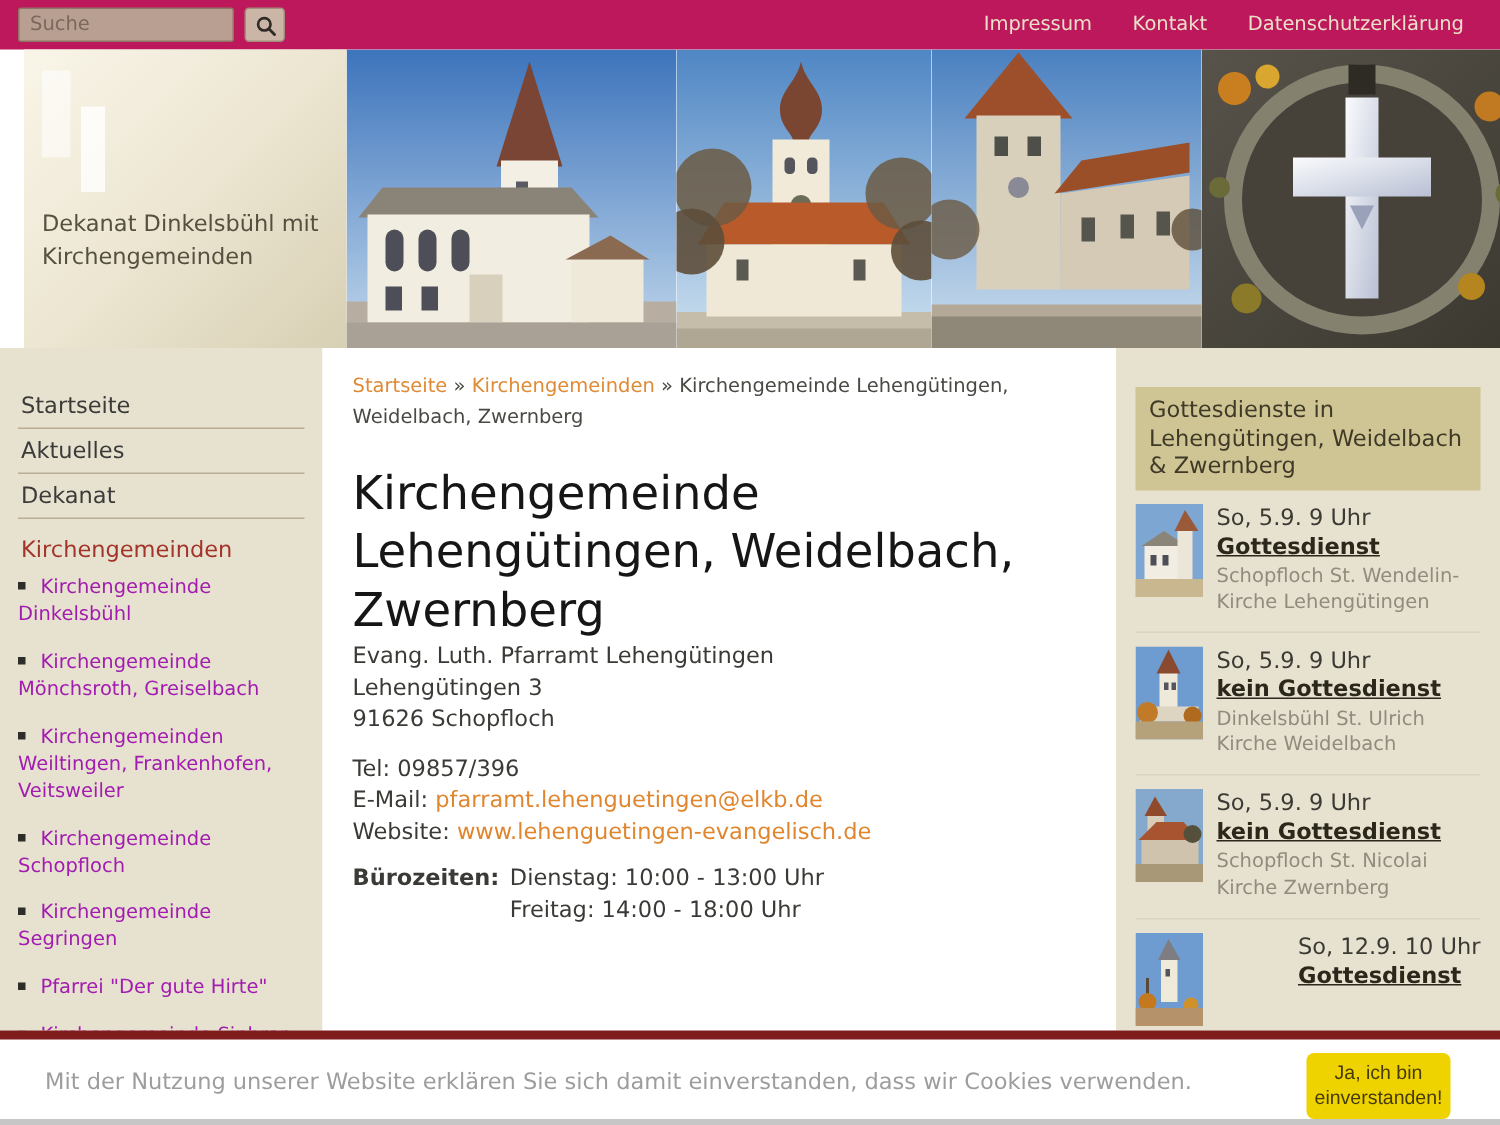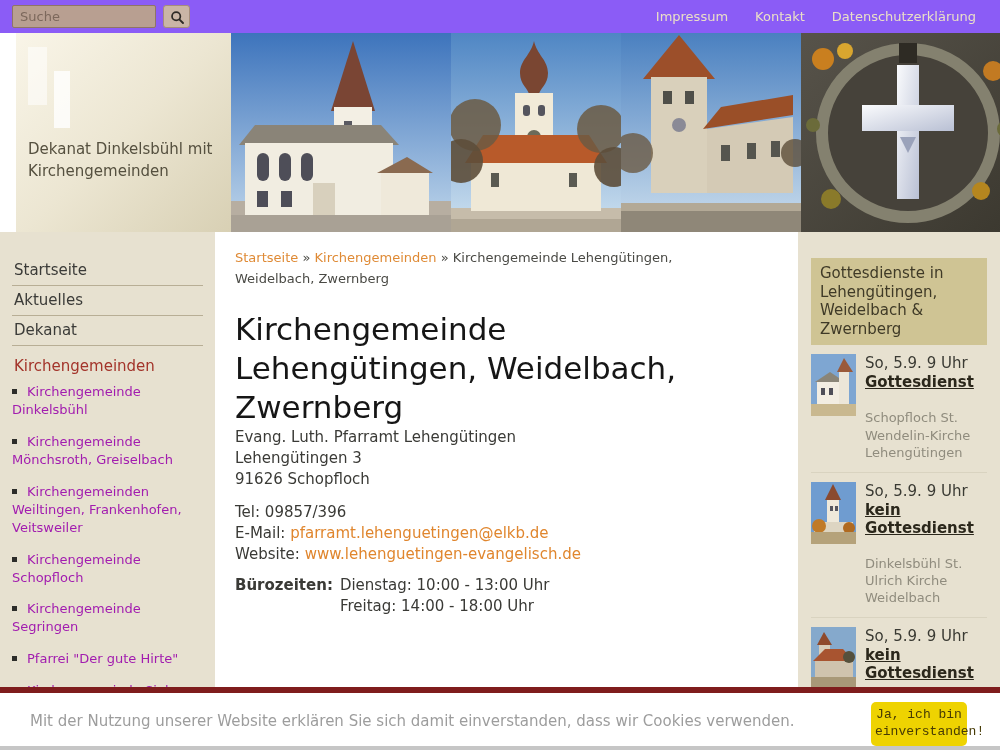--- a/index.html
+++ b/index.html
@@ -1,21 +1,21 @@
 <!DOCTYPE html>
 <html><head>
 <meta charset="utf-8">
 <style>
   html,body{margin:0;padding:0;}
   body{
     width:1000px;height:750px;position:relative;overflow:hidden;
     background:#ffffff;font-family:"DejaVu Sans","Liberation Sans",sans-serif;
   }
   
-  .topbar{position:absolute;top:0;left:0;width:1000px;height:33px;background:#8b5cf6;
+  .topbar{position:absolute;top:0;left:0;width:1000px;height:33px;background:#be185d;
     display:flex;align-items:center;box-sizing:border-box;}
   .search-input{margin-left:12px;width:128px;height:21px;background:#b89f91;
     border:1px solid #8f7566;border-radius:2px;padding:0 7px;font-size:13px;color:#3f3028;
     font-family:"DejaVu Sans","Liberation Sans",sans-serif;}
   .search-input::placeholder{color:#7c685c;opacity:1;}
   .search-btn{margin-left:7px;width:27px;height:23px;background:#cab5a6;border:1px solid #a58d7c;
     border-radius:3px;display:flex;align-items:center;justify-content:center;padding:0;cursor:pointer;}
   .top-links{margin-left:auto;margin-right:24px;display:flex;gap:27px;font-size:13px;color:#eadfc7;}
   .top-links a{color:#eadfc7;text-decoration:none;cursor:pointer;}
   
@@ -24,21 +24,21 @@
     background:linear-gradient(135deg,#f9f5e8 0%,#ece6d2 50%,#d8d0b4 100%);}
   .logo-rect1{position:absolute;left:12px;top:14px;width:19px;height:58px;background:rgba(255,255,255,.55);}
   .logo-rect2{position:absolute;left:38px;top:38px;width:16px;height:57px;background:rgba(255,255,255,.8);}
   .site-title{position:absolute;left:12px;top:106px;width:186px;font-size:15px;line-height:1.45;color:#55503f;}
   .photo{height:199px;flex:none;}
   .photo svg{display:block;}
   
   .page{position:absolute;top:232px;left:0;width:1000px;height:518px;display:flex;}
   .sidebar-left{width:215px;flex:none;background:#e7e1d0;box-sizing:border-box;padding:24px 12px 0;}
   .content{flex:1;background:#ffffff;box-sizing:border-box;padding:15px 20px 0 20px;}
-  .sidebar-right{width:202px;flex:none;background:#e7e1d0;box-sizing:border-box;padding:26px 13px 0;}
+  .sidebar-right{width:256px;flex:none;background:#e7e1d0;box-sizing:border-box;padding:26px 13px 0;}
   
   .nav-item{font-size:15px;color:#3b3b38;padding:5px 2px 6px;border-bottom:1px solid #b8ae95;cursor:pointer;}
   .nav-section{font-size:15px;color:#a3342a;padding:11px 2px 2px;cursor:pointer;}
   .nav-sub{list-style:none;margin:6px 0 0;padding:0;}
   .nav-sub li{font-size:13px;color:#a21caf;margin:0 0 14px;line-height:1.38;cursor:pointer;}
   .nav-sub li .bullet{display:inline-block;width:5px;height:5px;background:#2d2d2a;margin-right:10px;
     vertical-align:2px;}
   .nav-sub li.active{color:#a3342a;}
   
   .breadcrumb{font-size:13px;color:#4a4a45;line-height:1.65;max-width:520px;}
@@ -51,28 +51,28 @@
   .office-label{font-weight:bold;margin-right:7px;}
   
   .events-heading{background:#cfc494;color:#3f3a27;font-size:15px;line-height:1.24;padding:6px 9px 7px;
     box-sizing:border-box;}
   .event{display:flex;gap:9px;padding:9px 0 11px;border-bottom:1px solid #d9d3c0;justify-content:space-between;}
   .event:last-child{border-bottom:none;}
   .event-thumb{width:45px;height:62px;flex:none;}
   .event-date{font-size:15px;color:#3a3a33;}
   .event-title{font-size:15px;font-weight:bold;color:#2b271b;text-decoration:underline;display:inline-block;
     margin-top:1px;cursor:pointer;}
-  .event-loc{font-size:13px;color:#908c7e;line-height:1.32;margin-top:18px;}
+  .event-loc{font-size:13px;color:#908c7e;line-height:1.32;margin-top:3px;}
   
   .cookie{position:absolute;left:0;top:687px;width:1000px;height:63px;background:#ffffff;
     border-top:6px solid #7f1d1d;box-sizing:border-box;z-index:10;}
   .cookie-msg{position:absolute;left:30px;top:19px;font-size:15px;color:#9d9d9d;}
   .cookie-btn{position:absolute;right:33px;top:9px;width:96px;background:#eed301;border:none;border-radius:5px;
     padding:5px 4px;font-size:13px;color:#463a05;text-align:center;line-height:1.3;cursor:pointer;
-    font-family:Liberation Mono, monospace;}
+    font-family:Liberation Sans, sans-serif;}
   .cookie-strip{position:absolute;left:0;bottom:0;width:1000px;height:4px;background:#c6c6c6;}
 </style>
 </head>
 <body>
 
 <div class="topbar">
   <input class="search-input" type="text" placeholder="Suche" style="">
   <button class="search-btn">
     <span style="display:flex">
       <svg width="16" height="16" viewBox="0 0 20 20">

